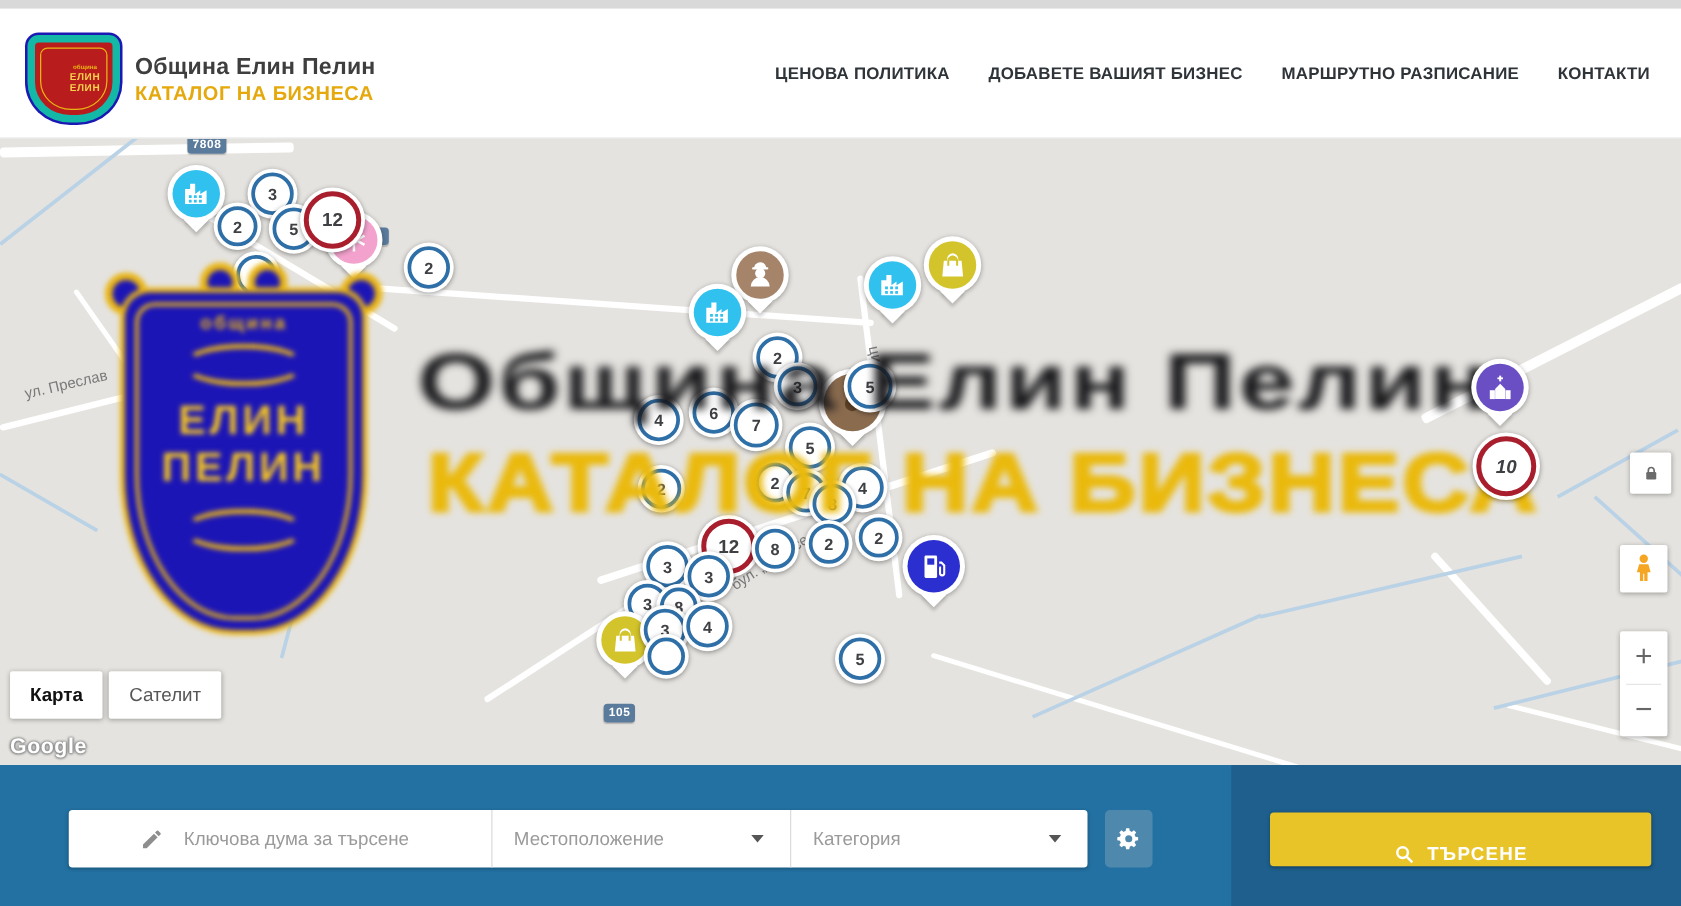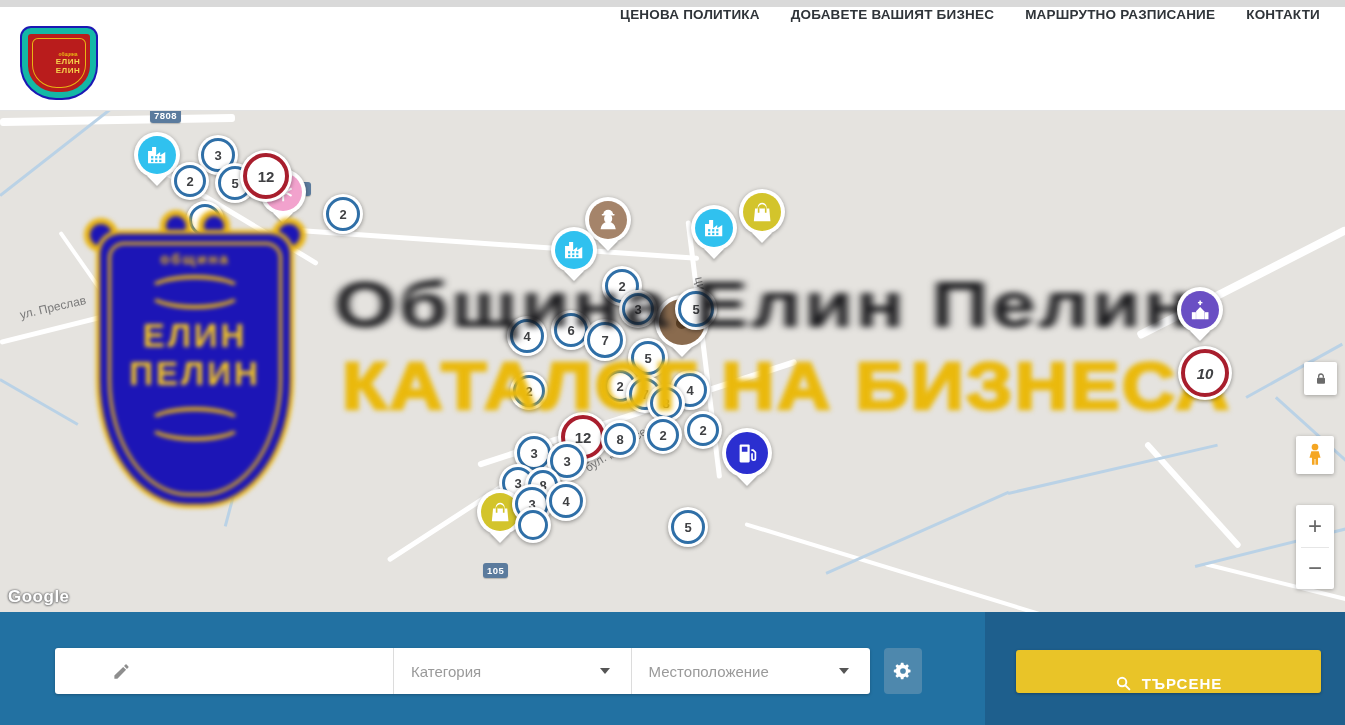--- a/index.html
+++ b/index.html
@@ -8,21 +8,21 @@
   .topstrip{position:absolute;left:0;top:0;width:100%;height:7px;background:#d9d9d9;z-index:5;}
   .header{position:absolute;left:0;top:7px;width:100%;height:103px;background:#fff;border-bottom:1px solid #e3e3e3;z-index:400;}
   .brand{position:absolute;left:22px;top:21px;display:flex;align-items:center;}
   .crest-s{position:relative;width:44px;height:58px;background:#b91c1c;border:6px solid #14b8a6;border-radius:9px 9px 46% 46%;box-shadow:0 0 0 2px #1c18b4;display:flex;flex-direction:column;align-items:center;justify-content:center;padding-left:18px;}
   .crest-s::before{content:"";position:absolute;inset:4px;border:1px solid #e9b514;border-radius:6px 6px 46% 46%;}
   .crest-s .t1{font-size:5px;color:#e9b514;font-weight:bold;}
   .crest-s .t2{font-size:8px;color:#f5d34c;font-weight:bold;letter-spacing:.5px;line-height:9px;text-align:center;}
   .brand-text{margin-left:12px;}
   .brand-title{font-size:18.5px;font-weight:bold;color:#3e3e3e;letter-spacing:.2px;}
   .brand-sub{font-size:16px;font-weight:bold;color:#e5a90e;letter-spacing:.4px;margin-top:3px;}
-  .nav{position:absolute;right:25px;top:0;height:103px;display:flex;align-items:flex-start;gap:31px;margin-left:44px;}
+  .nav{position:absolute;right:25px;top:0;height:103px;display:flex;align-items:center;gap:31px;margin-left:44px;}
   .nav a{font-size:13.5px;font-weight:bold;color:#2f3439;text-decoration:none;letter-spacing:.2px;cursor:pointer;}
   
   .map{position:absolute;left:0;top:110px;width:1345px;height:502px;background:#e5e3df;overflow:hidden;}
   .road{position:absolute;height:5px;background:#fff;border-radius:3px;transform-origin:left center;}
   .stream{position:absolute;height:2.5px;background:#bad2e6;transform-origin:left center;}
   .shield{position:absolute;background:#5b7b9d;color:#fff;font-size:9.5px;font-weight:bold;padding:2px 4px;border-radius:3px;letter-spacing:.5px;z-index:12;box-shadow:0 1px 1px rgba(0,0,0,.2);}
   .street-label{position:absolute;color:#7a7a7a;font-size:12px;z-index:11;white-space:nowrap;transform-origin:left center;}
   
   .pin{position:absolute;background:#fff;border-radius:50%;box-shadow:0 1px 4px rgba(0,0,0,.35);}
   .pin-tail{position:absolute;left:50%;bottom:-5px;width:14px;height:14px;margin-left:-7px;transform:rotate(45deg);background:#fff;box-shadow:2px 2px 3px rgba(0,0,0,.2);}
@@ -83,20 +83,24 @@
 <body>
 
 <div class="topstrip"></div>
 
 <div class="header">
   <div class="brand">
     <div class="crest-s">
       <span class="t1">община</span>
       <span class="t2"><span>ЕЛИН</span><br><span>ЕЛИН</span></span>
     </div>
+    <div class="brand-text">
+      <div class="brand-title">Община Елин Пелин</div>
+      <div class="brand-sub">КАТАЛОГ НА БИЗНЕСА</div>
+    </div>
   </div>
   <div class="nav">
     <a>ЦЕНОВА ПОЛИТИКА</a>
     <a>ДОБАВЕТЕ ВАШИЯТ БИЗНЕС</a>
     <a>МАРШРУТНО РАЗПИСАНИЕ</a>
     <a>КОНТАКТИ</a>
   </div>
 </div>
 
 <div class="map" id="map">
@@ -134,20 +138,24 @@
       <div class="wm-orn"></div>
       <span class="wm-c2">ЕЛИН</span>
       <span class="wm-c2">ПЕЛИН</span>
       <div class="wm-orn" style="margin-top:14px;"></div>
     </div>
   </div>
 
   <div class="wm-title">Община Елин Пелин</div>
   <div class="wm-sub">КАТАЛОГ НА БИЗНЕСА</div>
 
+  <div class="maptype">
+    <button class="mt-map">Карта</button>
+    <button class="mt-sat">Сателит</button>
+  </div>
   <div class="glogo">Google</div>
 
   <button class="sq-btn lock-btn">
     <svg viewBox="0 0 24 24">
         <rect x="6" y="10" width="12" height="9" rx="1.5" fill="#6b6b6b"></rect>
         <path d="M8.5 10V8a3.5 3.5 0 0 1 7 0v2" fill="none" stroke="#6b6b6b" stroke-width="2"></path>
       </svg>
   </button>
   <button class="sq-btn pegman-btn">
     <svg viewBox="0 0 24 24" fill="#f5a623">
@@ -412,27 +420,28 @@
     <div class="street-label" style="left: 699px; top: 160px; transform: rotate(78deg);">ция</div>
   </div>
 
 <div class="searchbar">
   <div class="sb-dark"></div>
   <div class="sb-panel">
     <div class="sb-field sb-kw">
       <svg viewBox="0 0 24 24" fill="#8e8e8e">
           <path d="M3 17.2V21h3.8L17.8 9.9l-3.7-3.7zM20.7 7a1 1 0 0 0 0-1.4L18.4 3.3a1 1 0 0 0-1.4 0l-1.8 1.8 3.7 3.7z"></path>
         </svg>
+      <input type="text" placeholder="Ключова дума за търсене" style="">
+    </div>
+    <div class="sb-field sb-sel sb-loc">
+      <span class="ph">Местоположение</span>
+      <span class="chev"></span>
     </div>
     <div class="sb-field sb-sel sb-cat">
       <span class="ph">Категория</span>
-      <span class="chev"></span>
-    </div>
-    <div class="sb-field sb-sel sb-loc">
-      <span class="ph">Местоположение</span>
       <span class="chev"></span>
     </div>
   </div>
   <button class="gear-btn">
     <svg viewBox="0 0 24 24" fill="#fff">
         <path d="M21 13.5v-3l-2.6-.5a6.7 6.7 0 0 0-.8-1.8l1.5-2.2-2.1-2.1-2.2 1.5a6.7 6.7 0 0 0-1.8-.8L12.5 2h-3l-.5 2.6c-.6.2-1.2.4-1.8.8L5 3.9 2.9 6l1.5 2.2a6.7 6.7 0 0 0-.8 1.8L1 10.5v3l2.6.5c.2.6.4 1.2.8 1.8L2.9 18 5 20.1l2.2-1.5c.6.4 1.2.6 1.8.8l.5 2.6h3l.5-2.6c.6-.2 1.2-.4 1.8-.8l2.2 1.5 2.1-2.1-1.5-2.2c.4-.6.6-1.2.8-1.8z"></path>
         <circle cx="12" cy="12" r="3.4" fill="#4e88ad"></circle>
       </svg>
   </button>
   <button class="search-btn">

